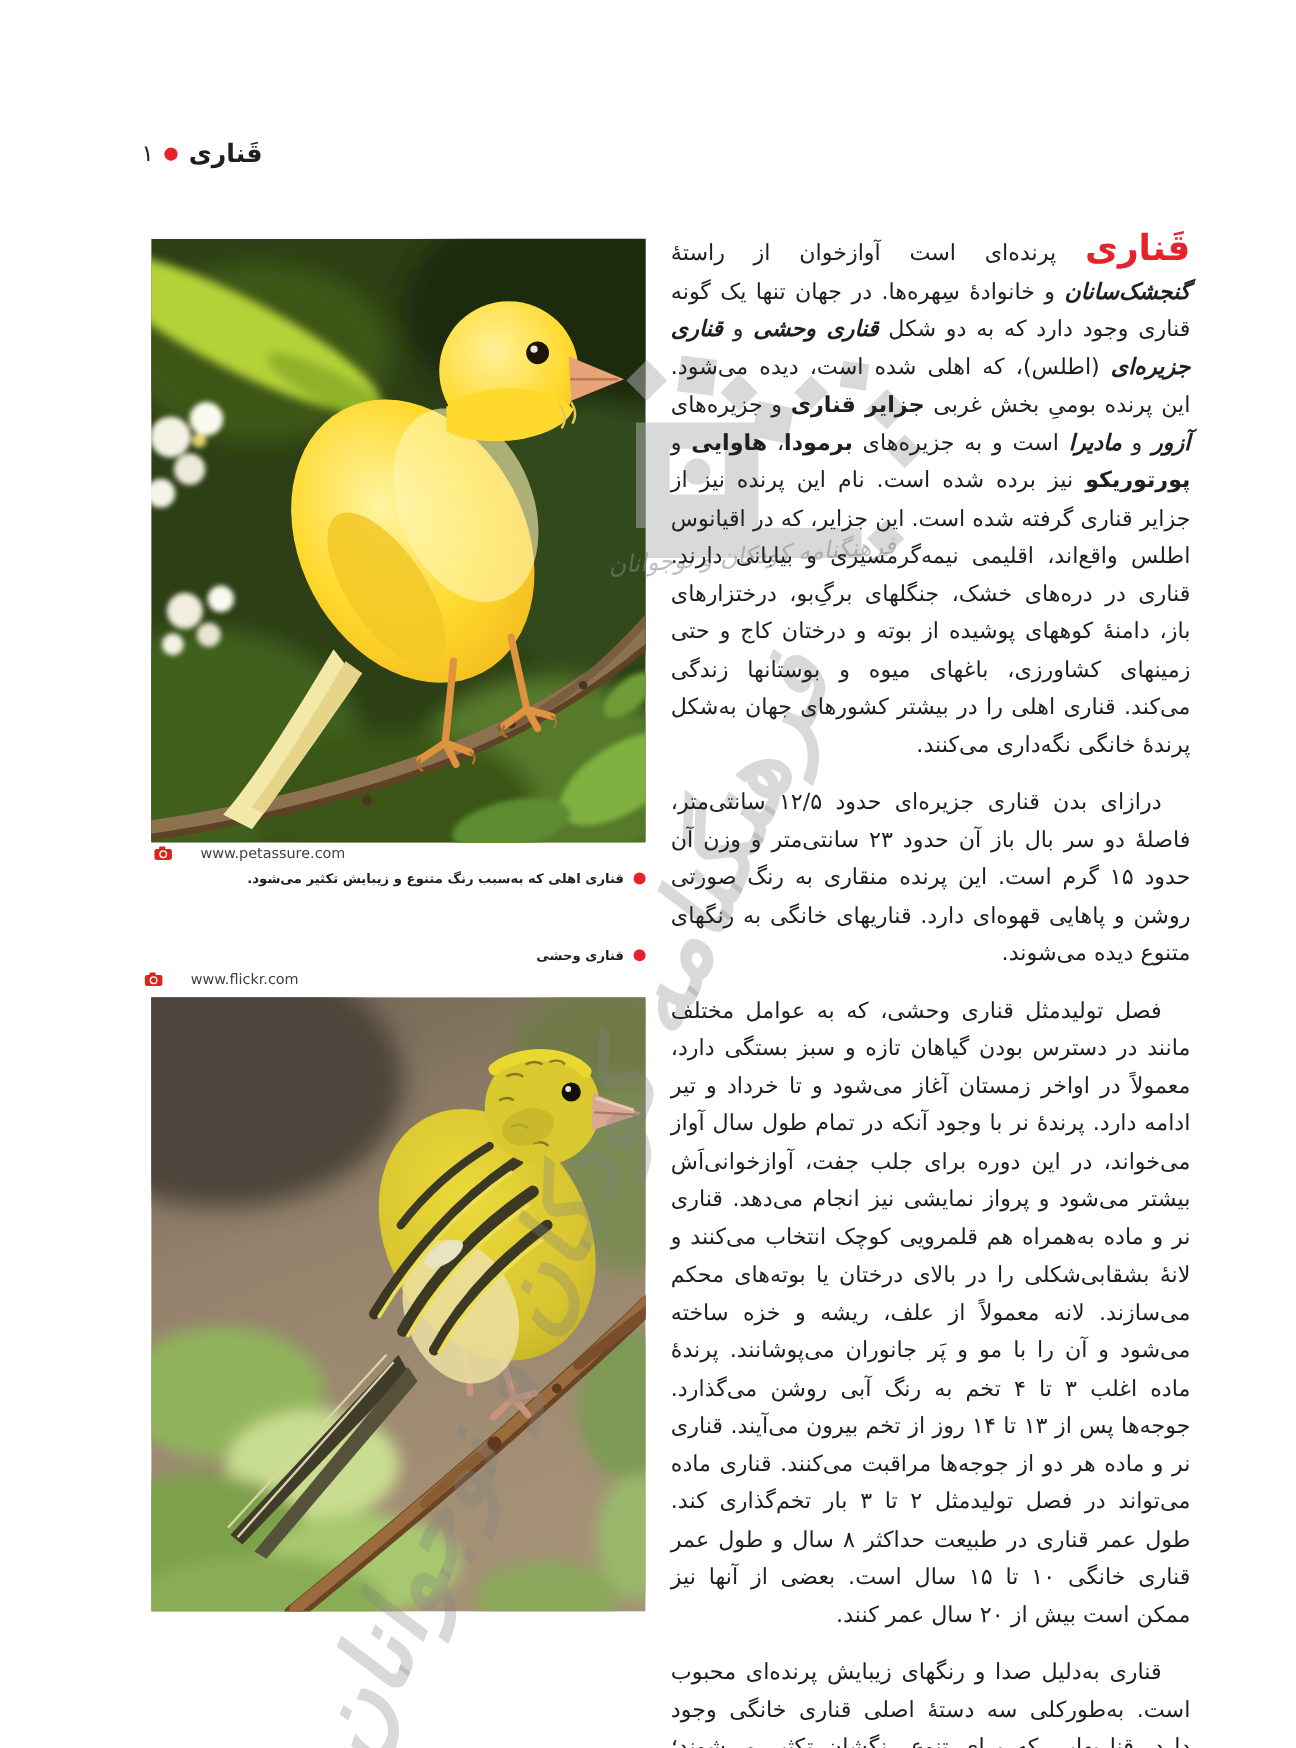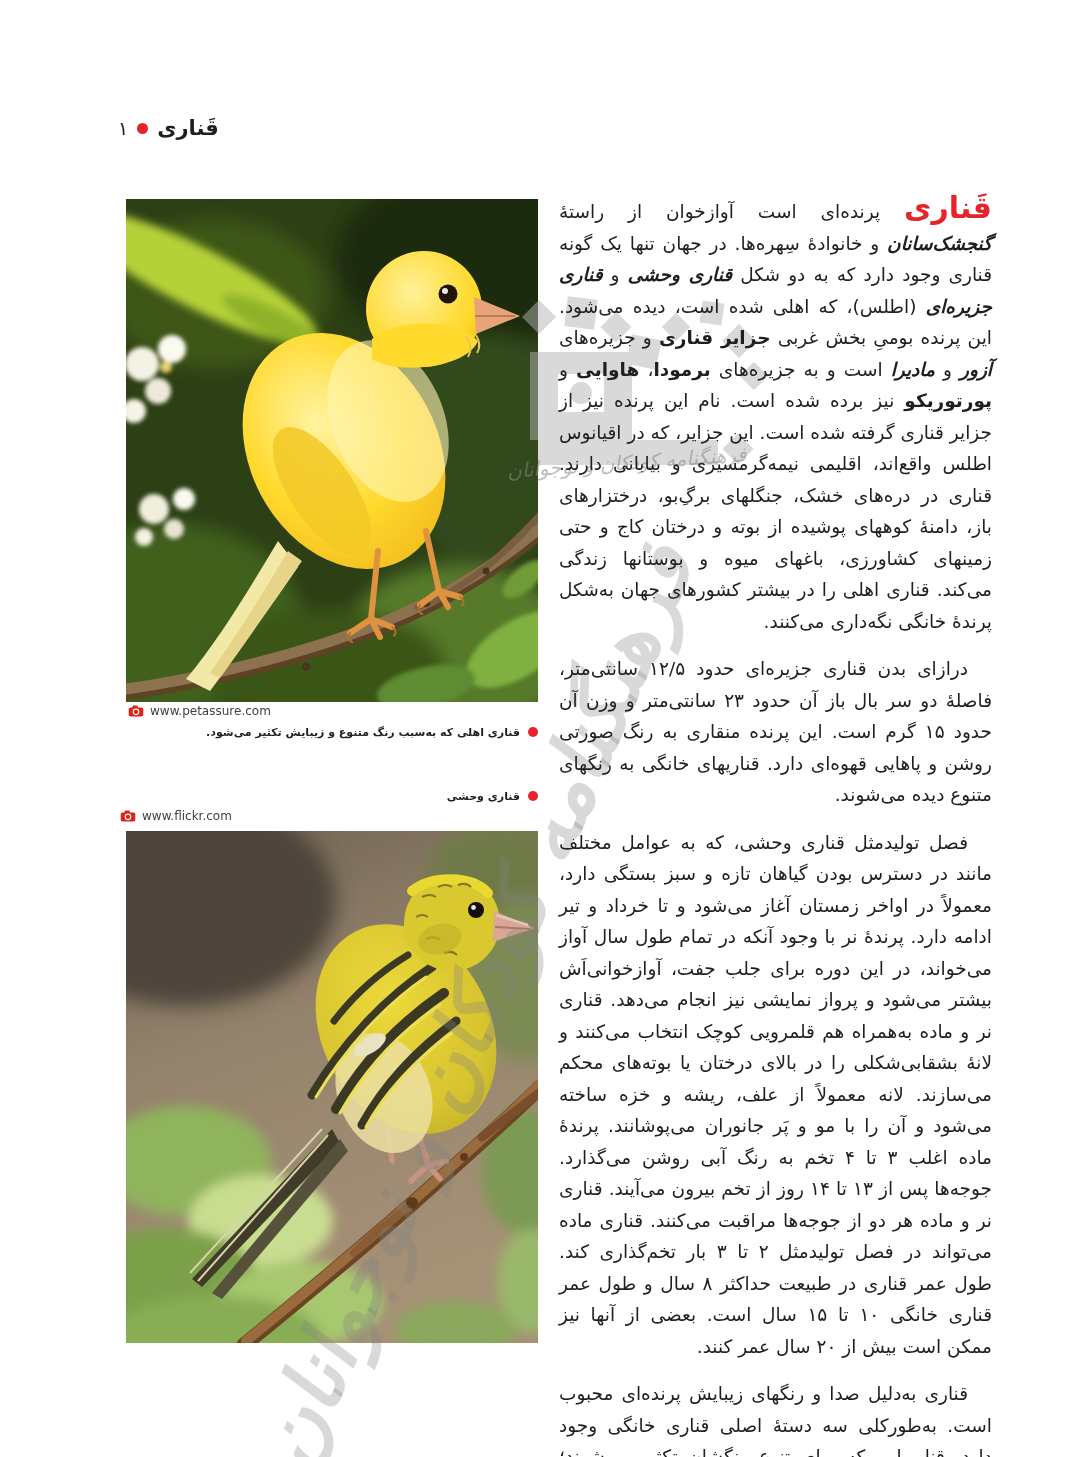--- a/index.html
+++ b/index.html
@@ -20,21 +20,21 @@
     width:11px; height:11px; border-radius:50%; background:#e5232a; display:inline-block;
   }
   .running-head .pnum{font-size:19px;}
   
   .photo{position:absolute; margin:0; padding:0; z-index:1;}
   .photo svg{display:block;}
   .photo1{left:126px; top:199px; width:412px; height:503px;}
   .photo2{left:126px; top:831px; width:412px; height:512px;}
   
   .credit{
-    position:absolute; z-index:4; display:flex; align-items:center; gap:6px;
+    position:absolute; z-index:4; display:flex; align-items:center; gap:23px;
     font-size:12px; color:#3f3f41; direction:ltr;
   }
   .credit1{left:128px; top:704px;}
   .credit2{left:120px; top:809px;}
   .credit svg{display:block;}
   
   .caption{
     position:absolute; left:126px; width:412px; z-index:4;
     direction:rtl; text-align:right;
     font-size:11px; font-weight:700; line-height:22px; color:#221e1f;

